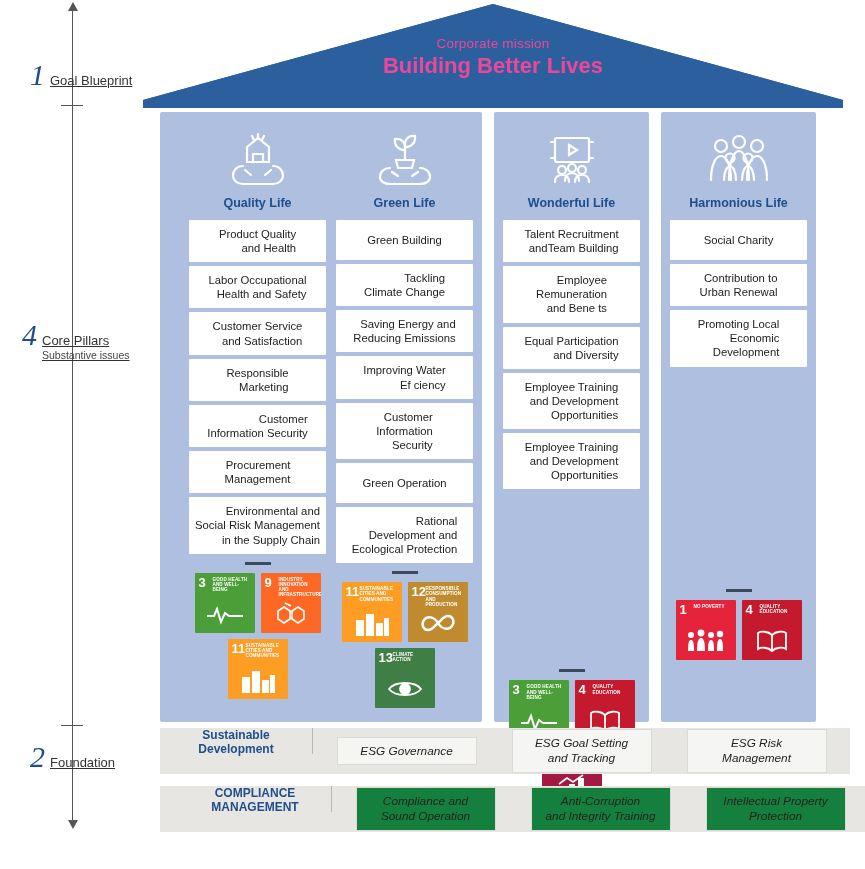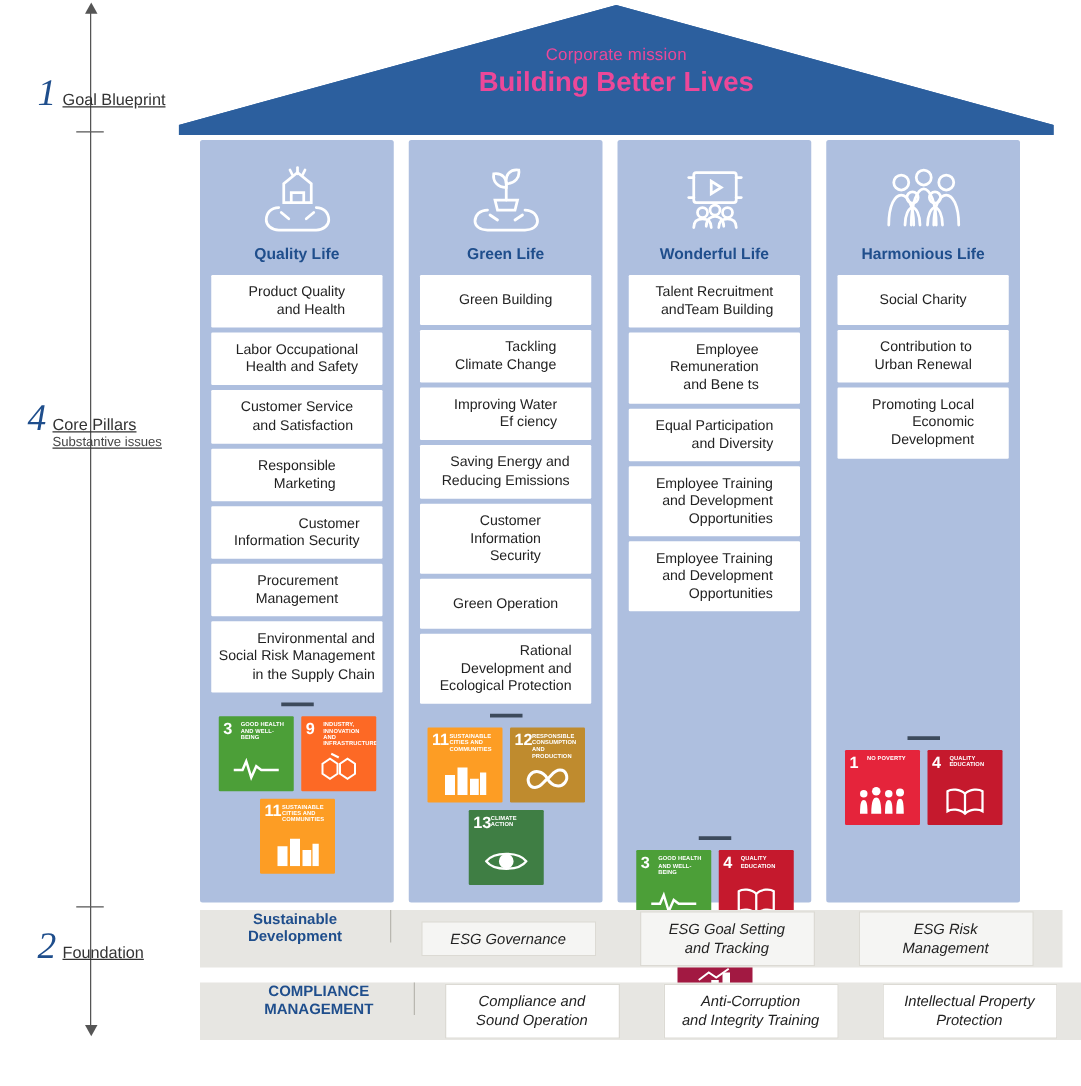--- a/index.html
+++ b/index.html
@@ -42,21 +42,21 @@
   }
   .roof-sub{font-size:13.5px;letter-spacing:.2px;}
   .roof-title{font-size:22px;font-weight:bold;margin-top:2px;}
 
   
   .pillars{position:absolute;left:160px;top:112px;width:690px;height:610px;}
   .pillar{
     position:absolute;top:0;width:155px;height:610px;
     background:#aebfdf;border-radius:2px;
   }
-  .p1{left:0;}
+  .p1{left:0;padding-left:20px;}
   .p2{left:167px;}
   .p3{left:334px;}
   .p4{left:501px;}
 
   .p-icon{height:70px;margin-top:12px;display:flex;align-items:center;justify-content:center;}
   .p-title{
     text-align:center;font-size:12.5px;font-weight:bold;color:#1f4e8c;
     margin:2px 0 10px 0;
   }
   .items{padding:0 9px;}
@@ -96,21 +96,21 @@
     width:152px;text-align:center;font-size:12px;font-weight:bold;
     color:#1f4e8c;line-height:1.2;
   }
   .band-sep{width:1px;height:26px;background:#b9b7b0;}
   .band-items{flex:1;display:flex;align-items:center;justify-content:space-around;padding:0 6px;}
   .band-box{
     background:#f5f5f3;border:1px solid #dcdad4;
     font-style:italic;font-size:11.8px;color:#222;text-align:center;
     padding:6px 10px;line-height:1.25;min-width:118px;
   }
-  .band2 .band-box{background:#ffffff;}
+  .band2 .band-box{background:#15803d;}
 </style>
 </head>
 <body>
 
 <div class="axis">
   <div class="arrow-up" style="left:68px;top:2px;"></div>
   <div class="v-line" style="left:72px;top:10px;height:95px;"></div>
   <div class="tick" style="left:61px;top:105px;"></div>
 
   <div class="v-line" style="left:72px;top:105px;height:620px;"></div>
@@ -224,22 +224,22 @@
         <path d="M24 30 L42 30 L40 38 L26 38 Z"></path>
         <path d="M18 38 C12 38 8 42 8 47 C8 51 12 54 18 54 L48 54 C54 54 58 51 58 47 C58 42 54 38 48 38"></path>
         <path d="M20 42 L26 46"></path>
           <path d="M46 42 L40 46"></path>
       </svg>
     </div>
     <div class="p-title">Green Life</div>
     <div class="items">
       <div class="item">Green Building</div>
       <div class="item">Tackling<br>Climate Change</div>
+      <div class="item">Saving Energy and<br>Reducing Emissions</div>
       <div class="item">Improving Water<br>Ef ciency</div>
-      <div class="item">Saving Energy and<br>Reducing Emissions</div>
       <div class="item">Customer<br>Information<br>Security</div>
       <div class="item">Green Operation</div>
       <div class="item">Rational<br>Development and<br>Ecological Protection</div>
     </div>
     <div class="divider"></div>
     <div class="sdg-wrap">
       <div class="sdg-row">
         <div class="sdg" style="background:#FD9D24">
           <span class="num">11</span>
           <span class="nm">Sustainable Cities and Communities</span>

